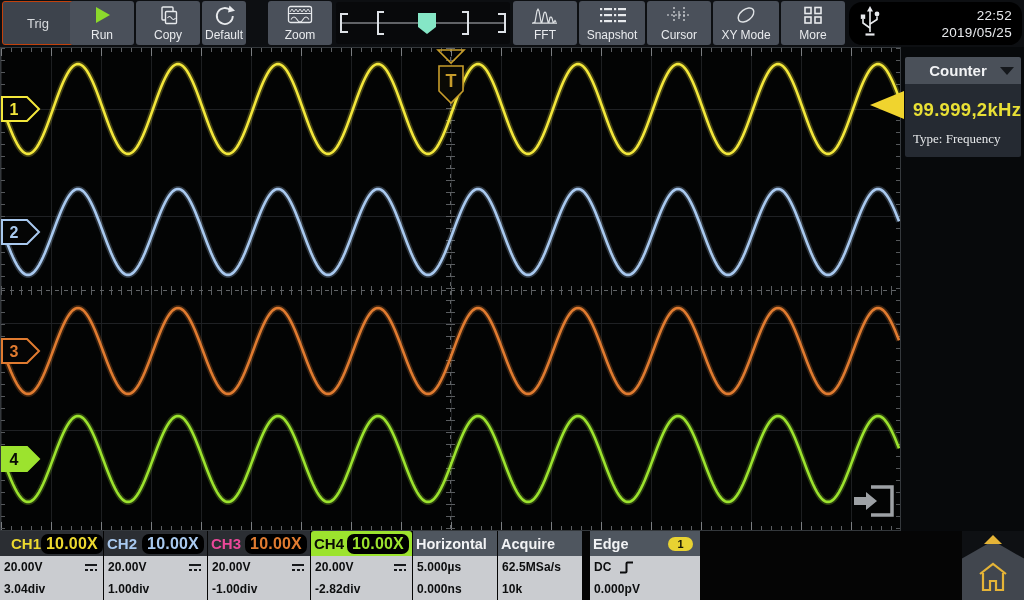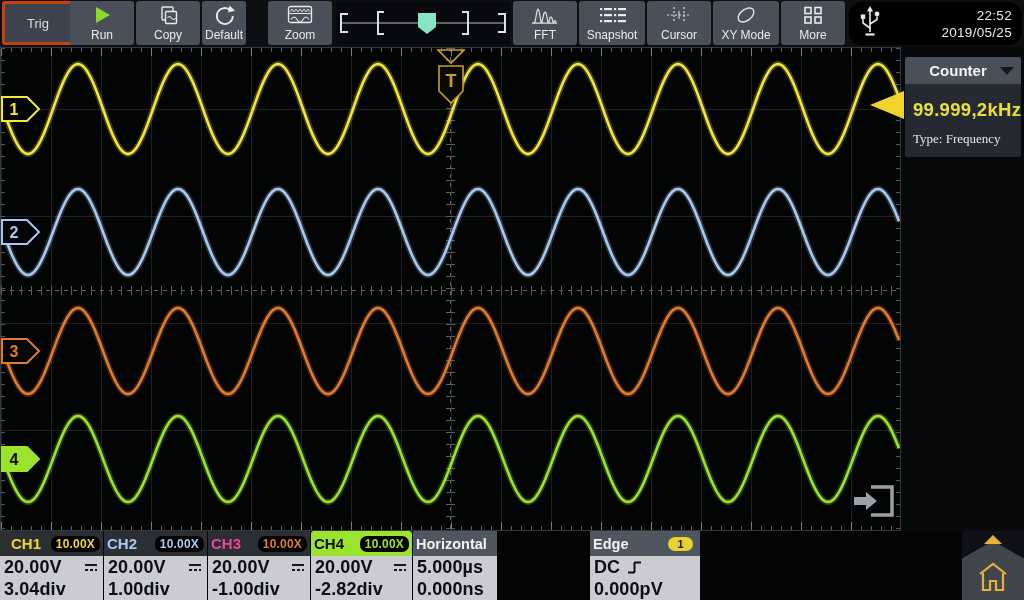--- a/index.html
+++ b/index.html
@@ -7,21 +7,21 @@
        font-family:"Liberation Sans",sans-serif;-webkit-font-smoothing:antialiased;}
   .abs{position:absolute;}
 
   
   #toolbar{left:0;top:0;width:1024px;height:47px;background:#0d0f12;}
   .tbtn{position:absolute;top:1px;height:44px;background:#4a505a;border-radius:3px;
         display:flex;flex-direction:column;align-items:center;justify-content:flex-end;
         color:#e9ebee;font-size:12px;padding-bottom:3px;box-sizing:border-box;cursor:default;}
   .tbtn .ic{height:24px;display:flex;align-items:center;justify-content:center;margin-bottom:1px;}
   #btn-trig{left:2px;width:72px;justify-content:center;background:#3d434c;
-            border:3px solid #c2410c;font-size:13px;color:#d9dcdf;padding-bottom:0;}
+            border:1px solid #c2410c;font-size:13px;color:#d9dcdf;padding-bottom:0;}
   #btn-run{left:70px;width:64px;}
   #btn-copy{left:136px;width:64px;}
   #btn-default{left:202px;width:44px;}
   #btn-zoom{left:268px;width:64px;}
   #hpos{left:336px;top:2px;width:174px;height:42px;background:#08090b;border-radius:3px;}
   #btn-fft{left:513px;width:64px;}
   #btn-snapshot{left:579px;width:66px;}
   #btn-cursor{left:647px;width:64px;}
   #btn-xy{left:713px;width:66px;}
   #btn-more{left:781px;width:64px;}
@@ -66,24 +66,24 @@
      border-left:7px solid transparent;border-right:7px solid transparent;border-top:8px solid #15181c;}
   #counter .bd{background:#252a32;padding:15px 8px 10px 8px;}
   #counter .val{color:#e9e035;font-weight:bold;font-size:18.5px;letter-spacing:.3px;}
   #counter .typ{color:#e6e8ea;font-size:13px;margin-top:10px;font-family:Liberation Serif, serif;}
 
   
   #bottom{left:0;top:531px;width:1024px;height:69px;background:#050505;}
   .sec{position:absolute;top:0;height:69px;}
   .sec .hd{height:25px;background:#2b2e33;display:flex;align-items:center;padding:0 3px;box-sizing:border-box;}
   .sec .hd .lbl{font-weight:bold;font-size:15px;}
-  .sec .badge{margin-left:auto;background:#000;border-radius:7px;font-weight:bold;font-size:12px;
+  .sec .badge{margin-left:auto;background:#000;border-radius:7px;font-weight:bold;font-size:16px;
               padding:1px 5px;letter-spacing:.2px;}
   .sec .bd{height:44px;background:#caccd0;color:#0c0d0e;}
-  .sec .row{height:22px;display:flex;align-items:center;padding-left:4px;font-weight:bold;font-size:18px;letter-spacing:.1px;}
+  .sec .row{height:22px;display:flex;align-items:center;padding-left:4px;font-weight:bold;font-size:12px;letter-spacing:.1px;}
   .sec .row .cpl{margin-left:auto;margin-right:5px;display:flex;}
   .sec.hdr-gray .hd{background:#4f565f;}
   .sec.hdr-gray .hd .lbl{color:#f2f3f5;font-size:14.5px;}
   #sec-ch4 .hd{background:#9ce32e;border-radius:3px 3px 0 0;}
   #sec-ch4 .hd .lbl{color:#0a0c05;}
   .pill{margin-left:auto;margin-right:4px;background:#e8d232;color:#141403;border-radius:8px;
         width:25px;height:14px;font-size:11px;font-weight:bold;display:flex;align-items:center;justify-content:center;}
   .edge-glyph{margin-left:7px;display:flex;}
 
   
@@ -401,20 +401,33 @@
     <div class="bd">
         <div class="row">
           <span>5.000µs</span>
         </div>
       <div class="row">
           <span>0.000ns</span>
         </div>
       </div>
   </div>
 
+  <div class="sec hdr-gray" style="left:498px;width:84px">
+    <div class="hd">
+        <span class="lbl">Acquire</span>
+      </div>
+    <div class="bd">
+        <div class="row">
+          <span>62.5MSa/s</span>
+        </div>
+      <div class="row">
+          <span>10k</span>
+        </div>
+      </div>
+  </div>
 
   <div class="sec hdr-gray" style="left:590px;width:110px">
     <div class="hd">
         <span class="lbl">Edge</span>
       <span class="pill">1</span>
       </div>
     <div class="bd">
         <div class="row">
           <span>DC</span>
         <span class="edge-glyph">

